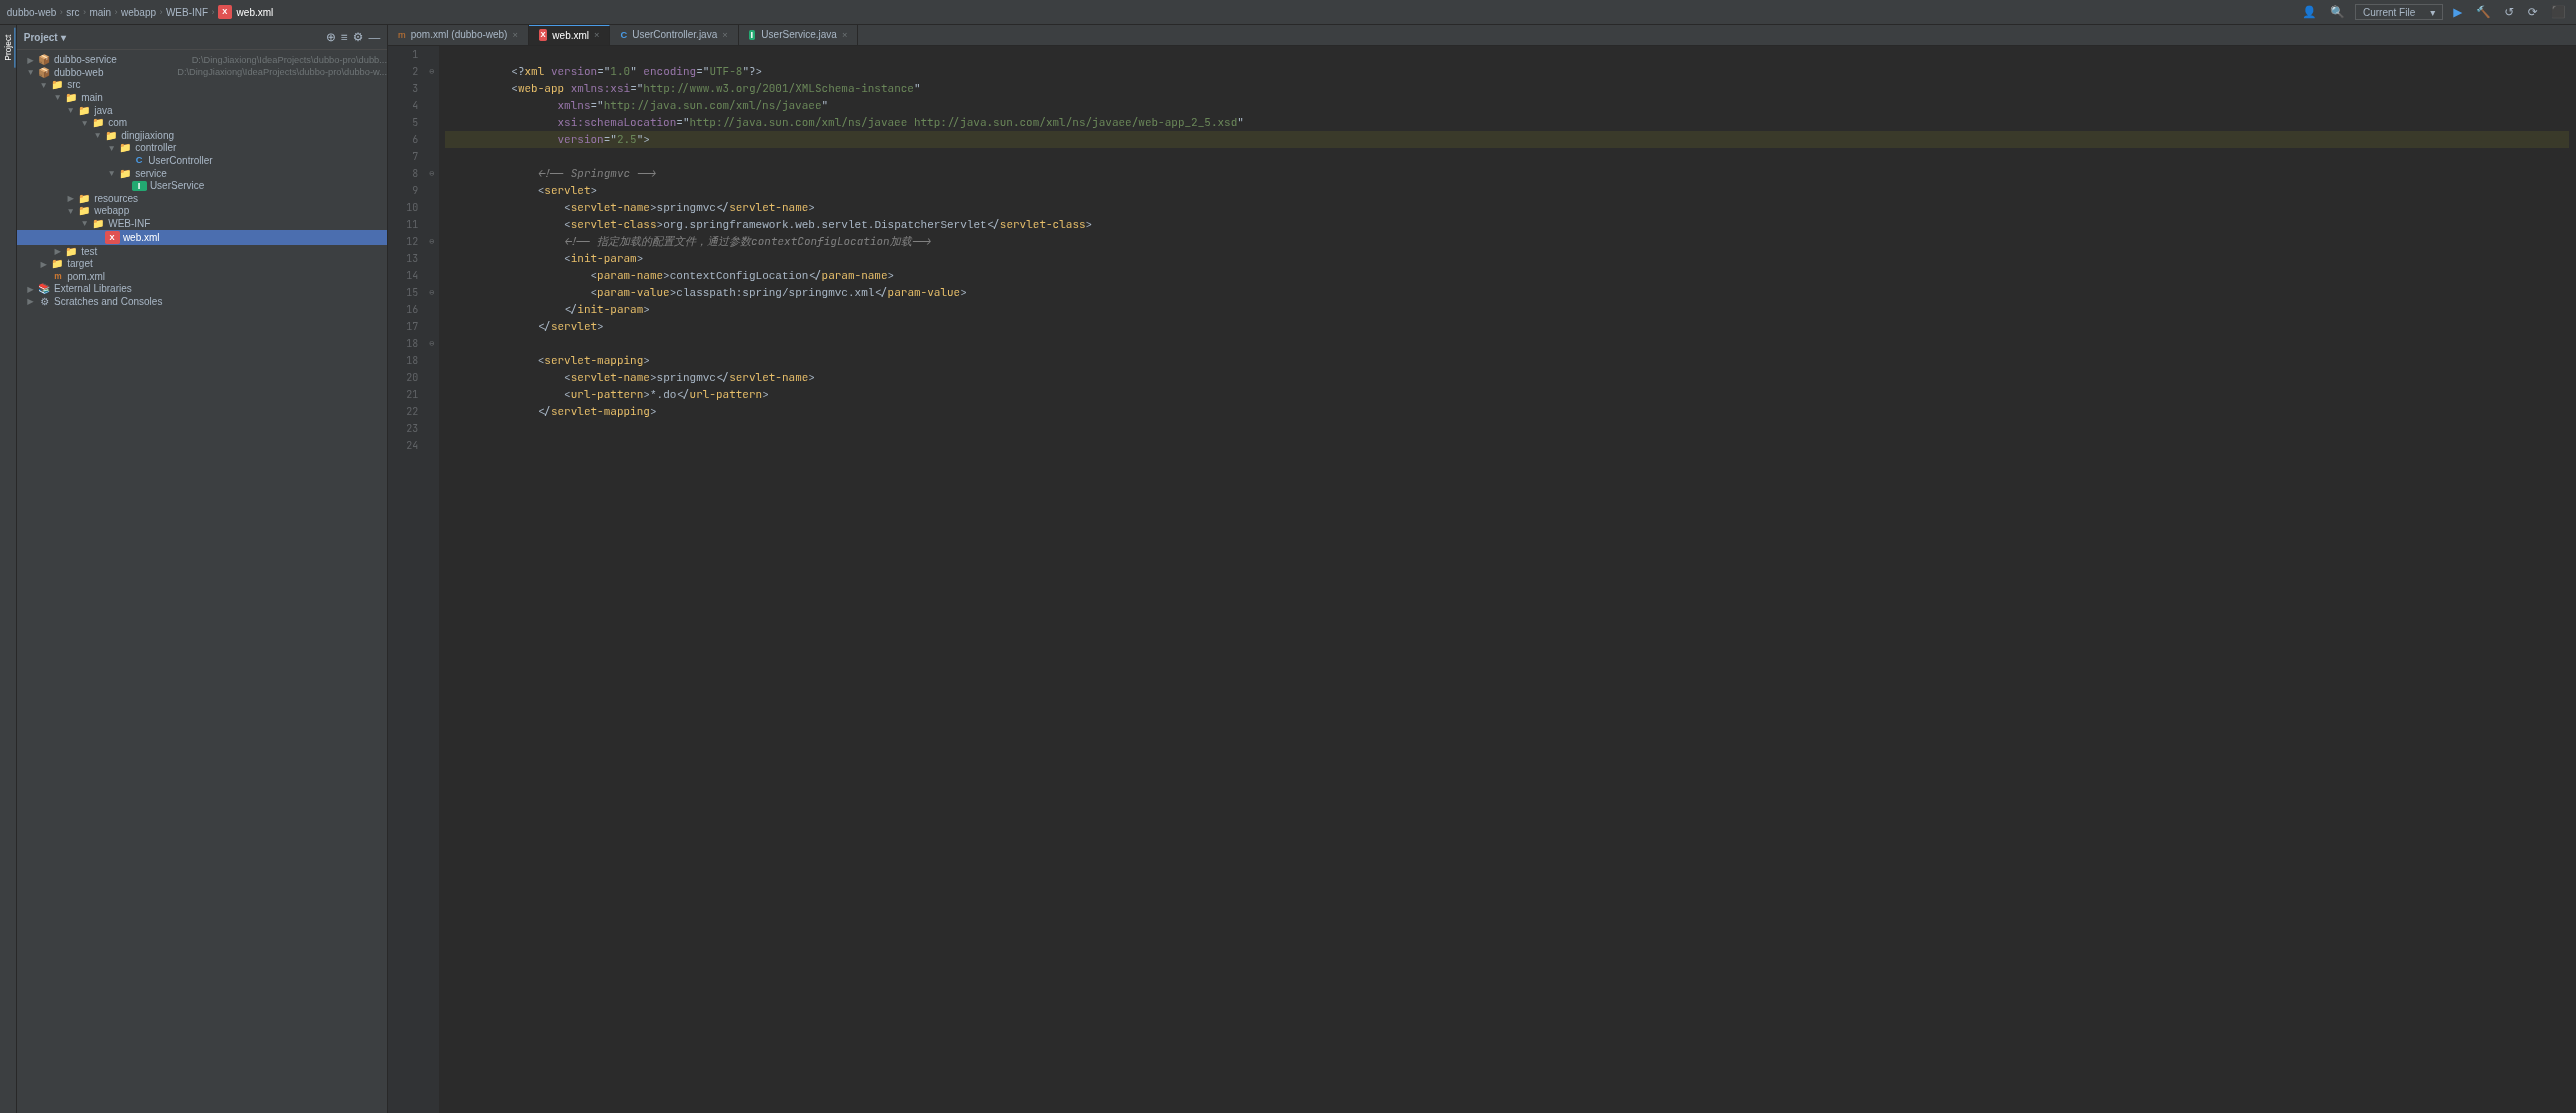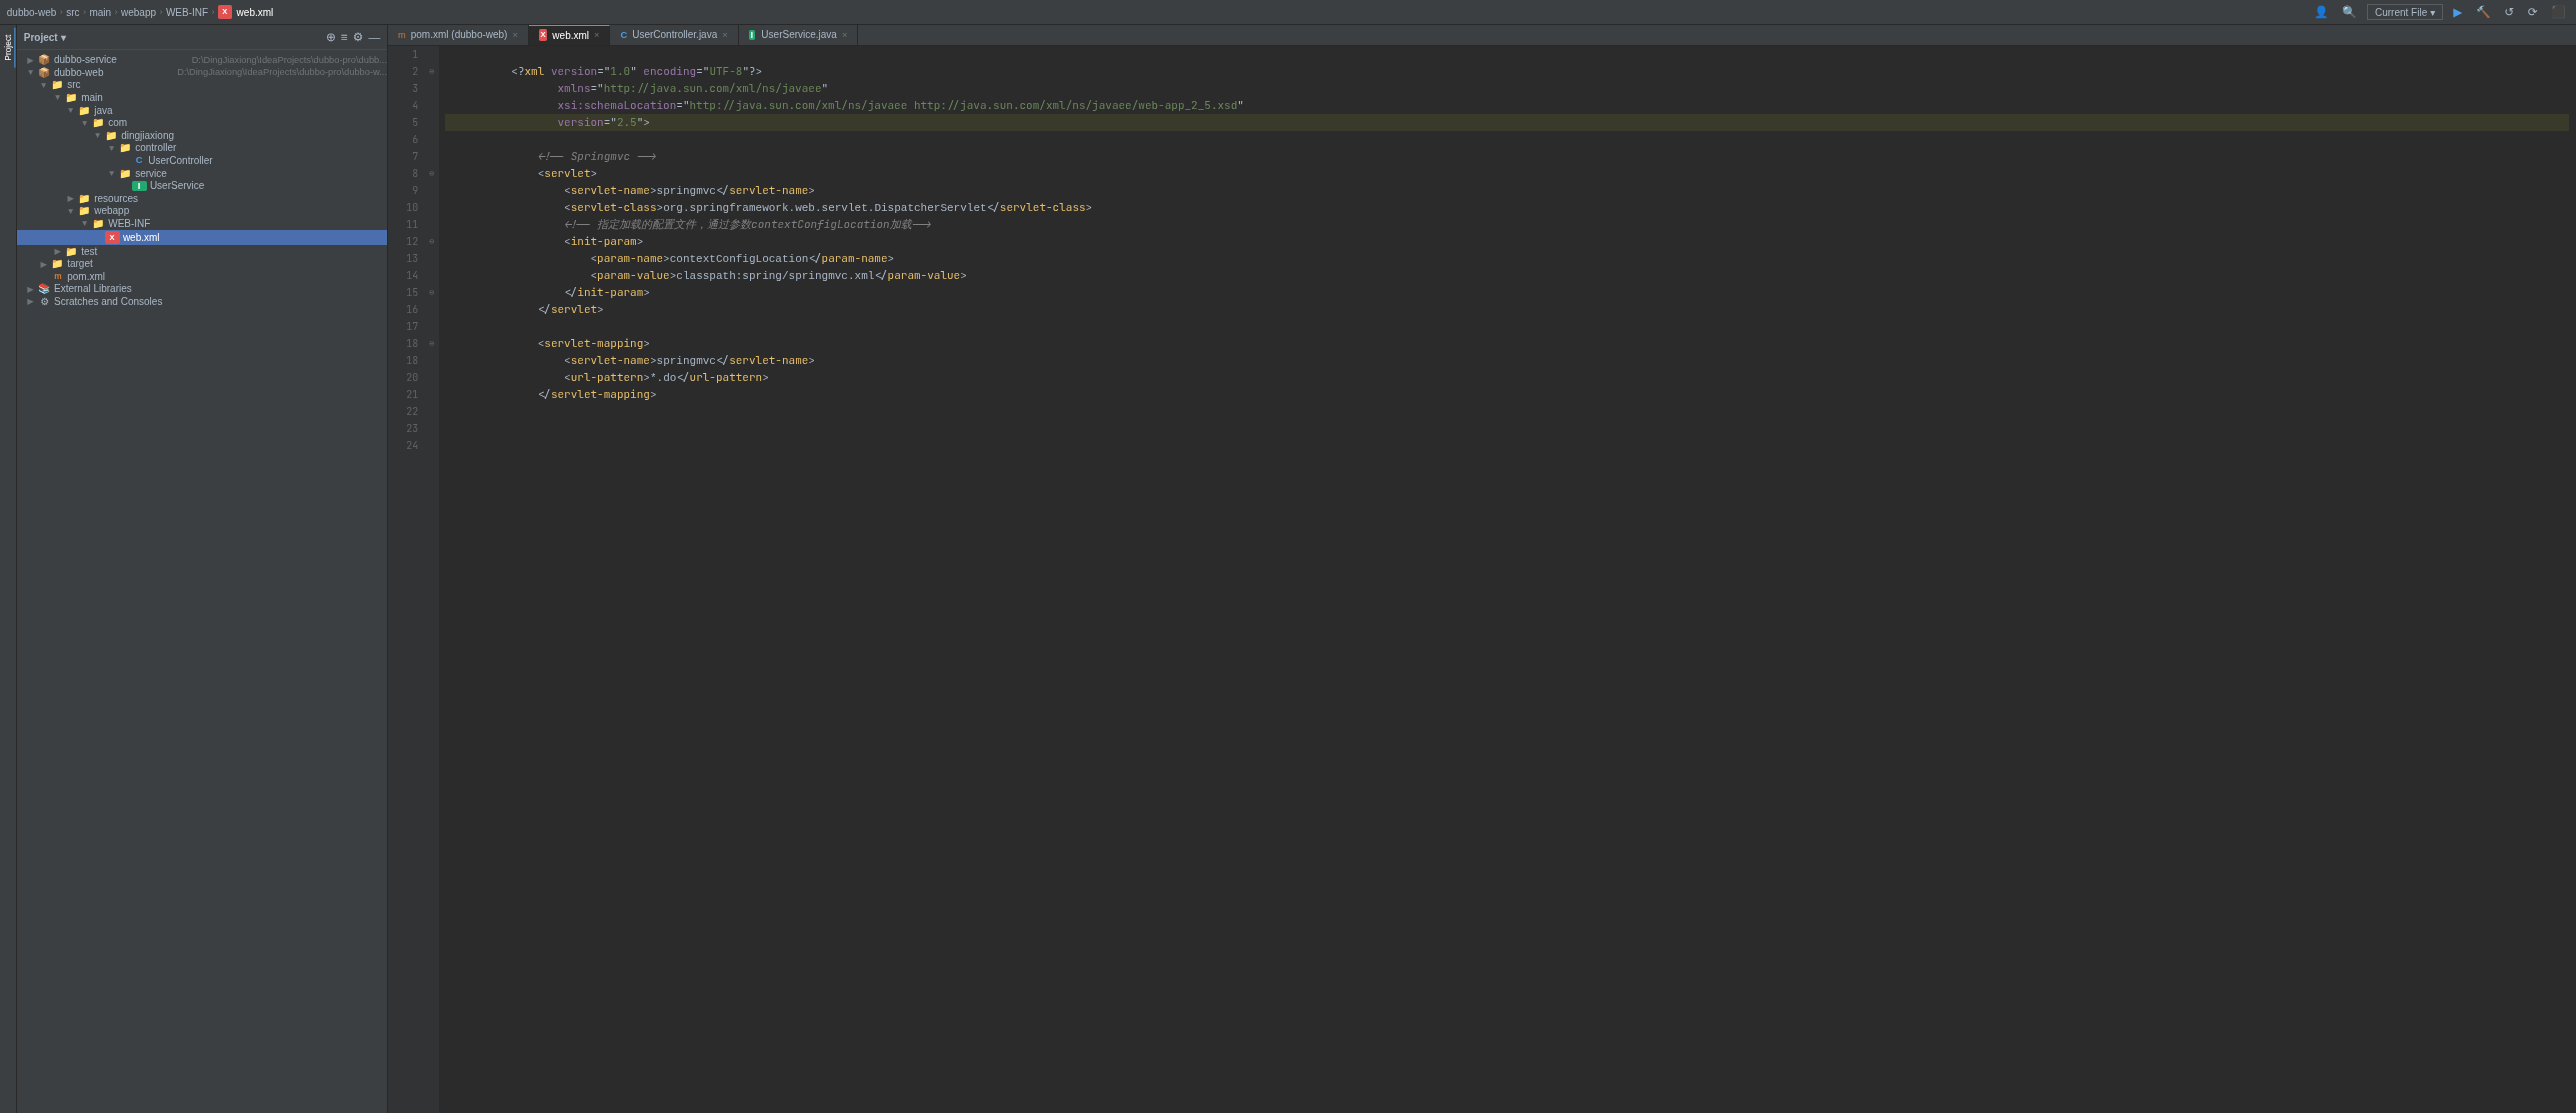--- a/index.html
+++ b/index.html
@@ -34,21 +34,21 @@
     }
     .top-bar-icon {
       color: #a9b7c6;
       cursor: pointer;
       font-size: 11.8px;
       padding: 1.7px 3.4px;
     }
     .current-file-dropdown {
       display: flex;
       align-items: center;
-      gap: 3px;
+      gap: 15px;
       background: #3c3f41;
       border: 0.8px solid #5a5d5f;
       border-radius: 0;
       padding: 1.7px 6.8px;
       cursor: pointer;
       font-size: 10px;
       color: #a9b7c6;
     }
 
     
@@ -552,20 +552,23 @@
         <span class="fold-marker" style="color:transparent;">⊖</span>
         <span class="fold-marker" style="color:transparent;">⊖</span>
       </div>
 
       <div class="code-content">
 
         <div class="code-line">
           <span class="xml-bracket">&lt;?</span><span class="xml-tag">xml</span> <span class="xml-attr">version</span><span class="xml-bracket">="</span><span class="xml-value">1.0</span><span class="xml-bracket">"</span> <span class="xml-attr">encoding</span><span class="xml-bracket">="</span><span class="xml-value">UTF-8</span><span class="xml-bracket">"</span><span class="xml-bracket">?&gt;</span>
         </div>
 
+        <div class="code-line">
+          <span class="xml-bracket">&lt;</span><span class="xml-tag">web-app</span> <span class="xml-attr">xmlns:xsi</span><span class="xml-bracket">="</span><span class="xml-value">http://www.w3.org/2001/XMLSchema-instance</span><span class="xml-bracket">"</span>
+        </div>
 
         <div class="code-line">
           <span style="color:transparent;">_______</span><span class="xml-attr">xmlns</span><span class="xml-bracket">="</span><span class="xml-value">http://java.sun.com/xml/ns/javaee</span><span class="xml-bracket">"</span>
         </div>
 
         <div class="code-line">
           <span style="color:transparent;">_______</span><span class="xml-attr">xsi:schemaLocation</span><span class="xml-bracket">="</span><span class="xml-value">http://java.sun.com/xml/ns/javaee http://java.sun.com/xml/ns/javaee/web-app_2_5.xsd</span><span class="xml-bracket">"</span>
         </div>
 
         <div class="code-line">

